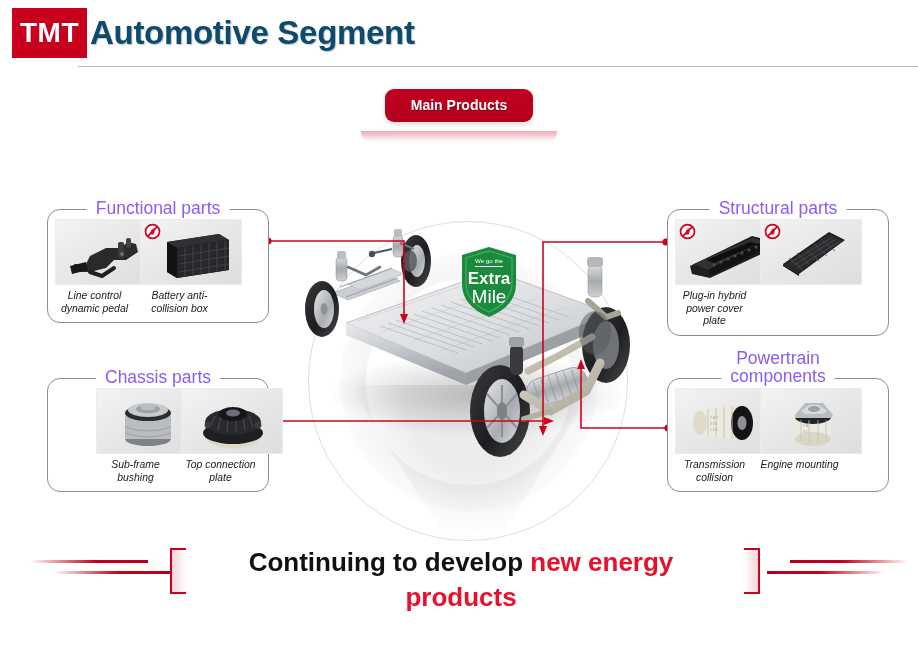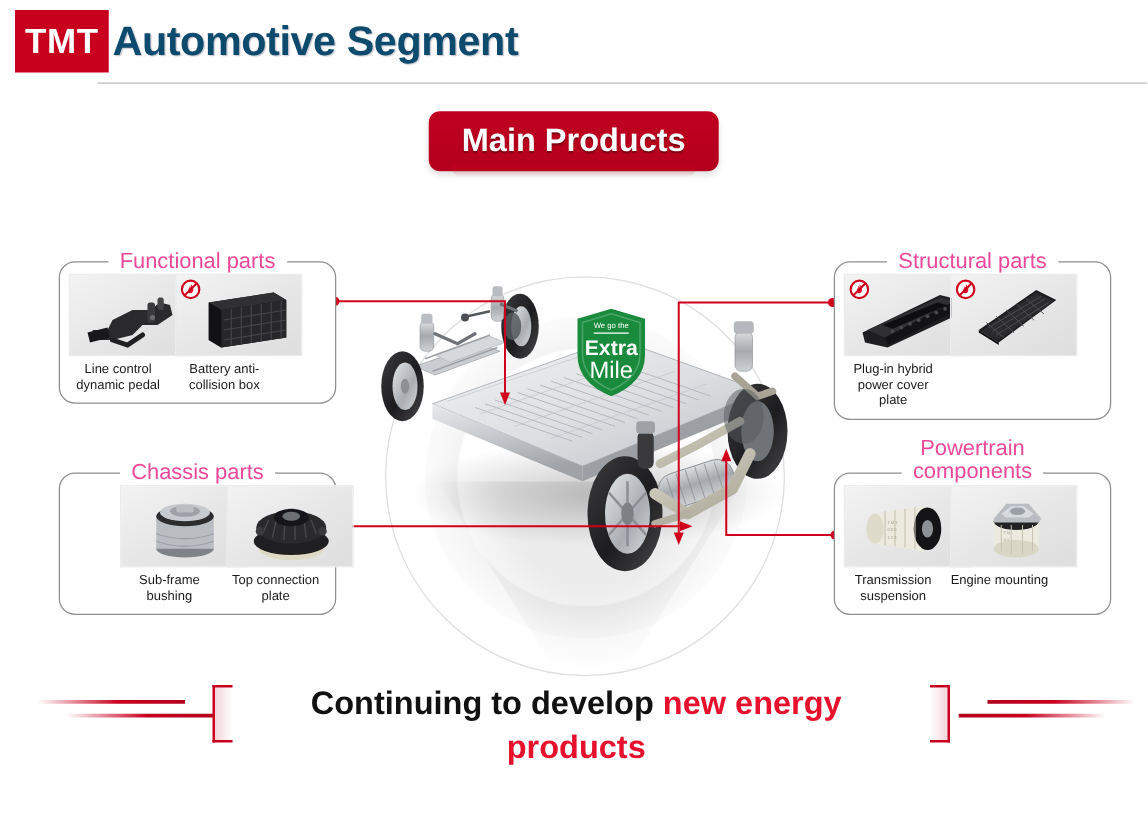--- a/index.html
+++ b/index.html
@@ -31,21 +31,21 @@
   .header-rule {
     position: absolute; left: 78px; top: 66px;
     width: 840px; height: 1px; background: #b9bcc2;
   }
 
   
   .banner-wrap { position: absolute; left: 0; top: 89px; width: 918px; text-align: center; }
   .banner {
     display: inline-block;
     background: linear-gradient(#c00020, #b3001c);
-    color: #fff; font-size: 26px; font-weight: bold;
+    color: #fff; font-size: 14px; font-weight: bold;
     padding: 8px 26px 9px; border-radius: 9px;
     text-shadow: 0 1px 1px rgba(0,0,0,.35);
     box-shadow: 0 3px 5px rgba(0,0,0,.13);
   }
   .banner-reflect {
     position: absolute; left: 50%; transform: translateX(-50%);
     top: 131px; width: 196px; height: 11px; border-radius: 0 0 9px 9px;
     background: linear-gradient(rgba(200,0,32,.33), rgba(200,0,32,0));
   }
 
@@ -83,26 +83,26 @@
   
   .group {
     position: absolute;
     border: 1.4px solid #8e8e8e;
     border-radius: 13px;
     background: #fff;
   }
   .group-title {
     position: absolute; top: -12px;
     background: #fff; padding: 0 9px;
-    color: #ec4899; font-size: 17.5px;
+    color: #8b5cf6; font-size: 17.5px;
     white-space: nowrap; text-align: center;
   }
   .group-title.two-line { top: -30px; line-height: 1.03; }
   .cells { display: flex; padding: 9px 7px 7px; gap: 6px; }
-  .cell { width: 79px; }
+  .cell { width: 79px; font-style: italic; }
   .thumb {
     width: 102px; height: 66px; position: relative; overflow: hidden;
     background: linear-gradient(150deg,#f3f3f3,#e6e6e6 55%,#dedede);
     border: 1px solid #ececec;
   }
   .caption {
     margin-top: 5px; font-size: 10.4px; color: #1a1a1a;
     text-align: center; line-height: 1.22;
   }
   .flame-badge {
@@ -489,21 +489,21 @@
             </g>
             <g fill="#9a978a" font-size="3.2" font-family="sans-serif">
               <text x="34" y="30">T M T</text>
                 <text x="34" y="36">0 0 0</text>
                 <text x="34" y="42">1 2 3</text>
             </g>
           </svg>
         </div>
         <div class="caption">
           <div>Transmission</div>
-          <div>suspension</div>
+          <div>collision</div>
         </div>
       </div>
       <div class="cell">
         <div class="thumb">
           <svg viewBox="0 0 102 66" width="102" height="66">
             <path d="M34,28 L70,28 L70,50 Q52,58 34,50 Z" fill="#eceade"></path>
             <ellipse cx="52" cy="50" rx="18" ry="7" fill="#d9d6c6"></ellipse>
             <ellipse cx="52" cy="28" rx="18" ry="7" fill="#222224"></ellipse>
             <polygon points="34,26 44,14 62,14 72,26 70,29 34,29" fill="#b9bdc2"></polygon>
             <polygon points="40,22 48,16 58,16 66,22 62,25 44,25" fill="#d7dadd"></polygon>

